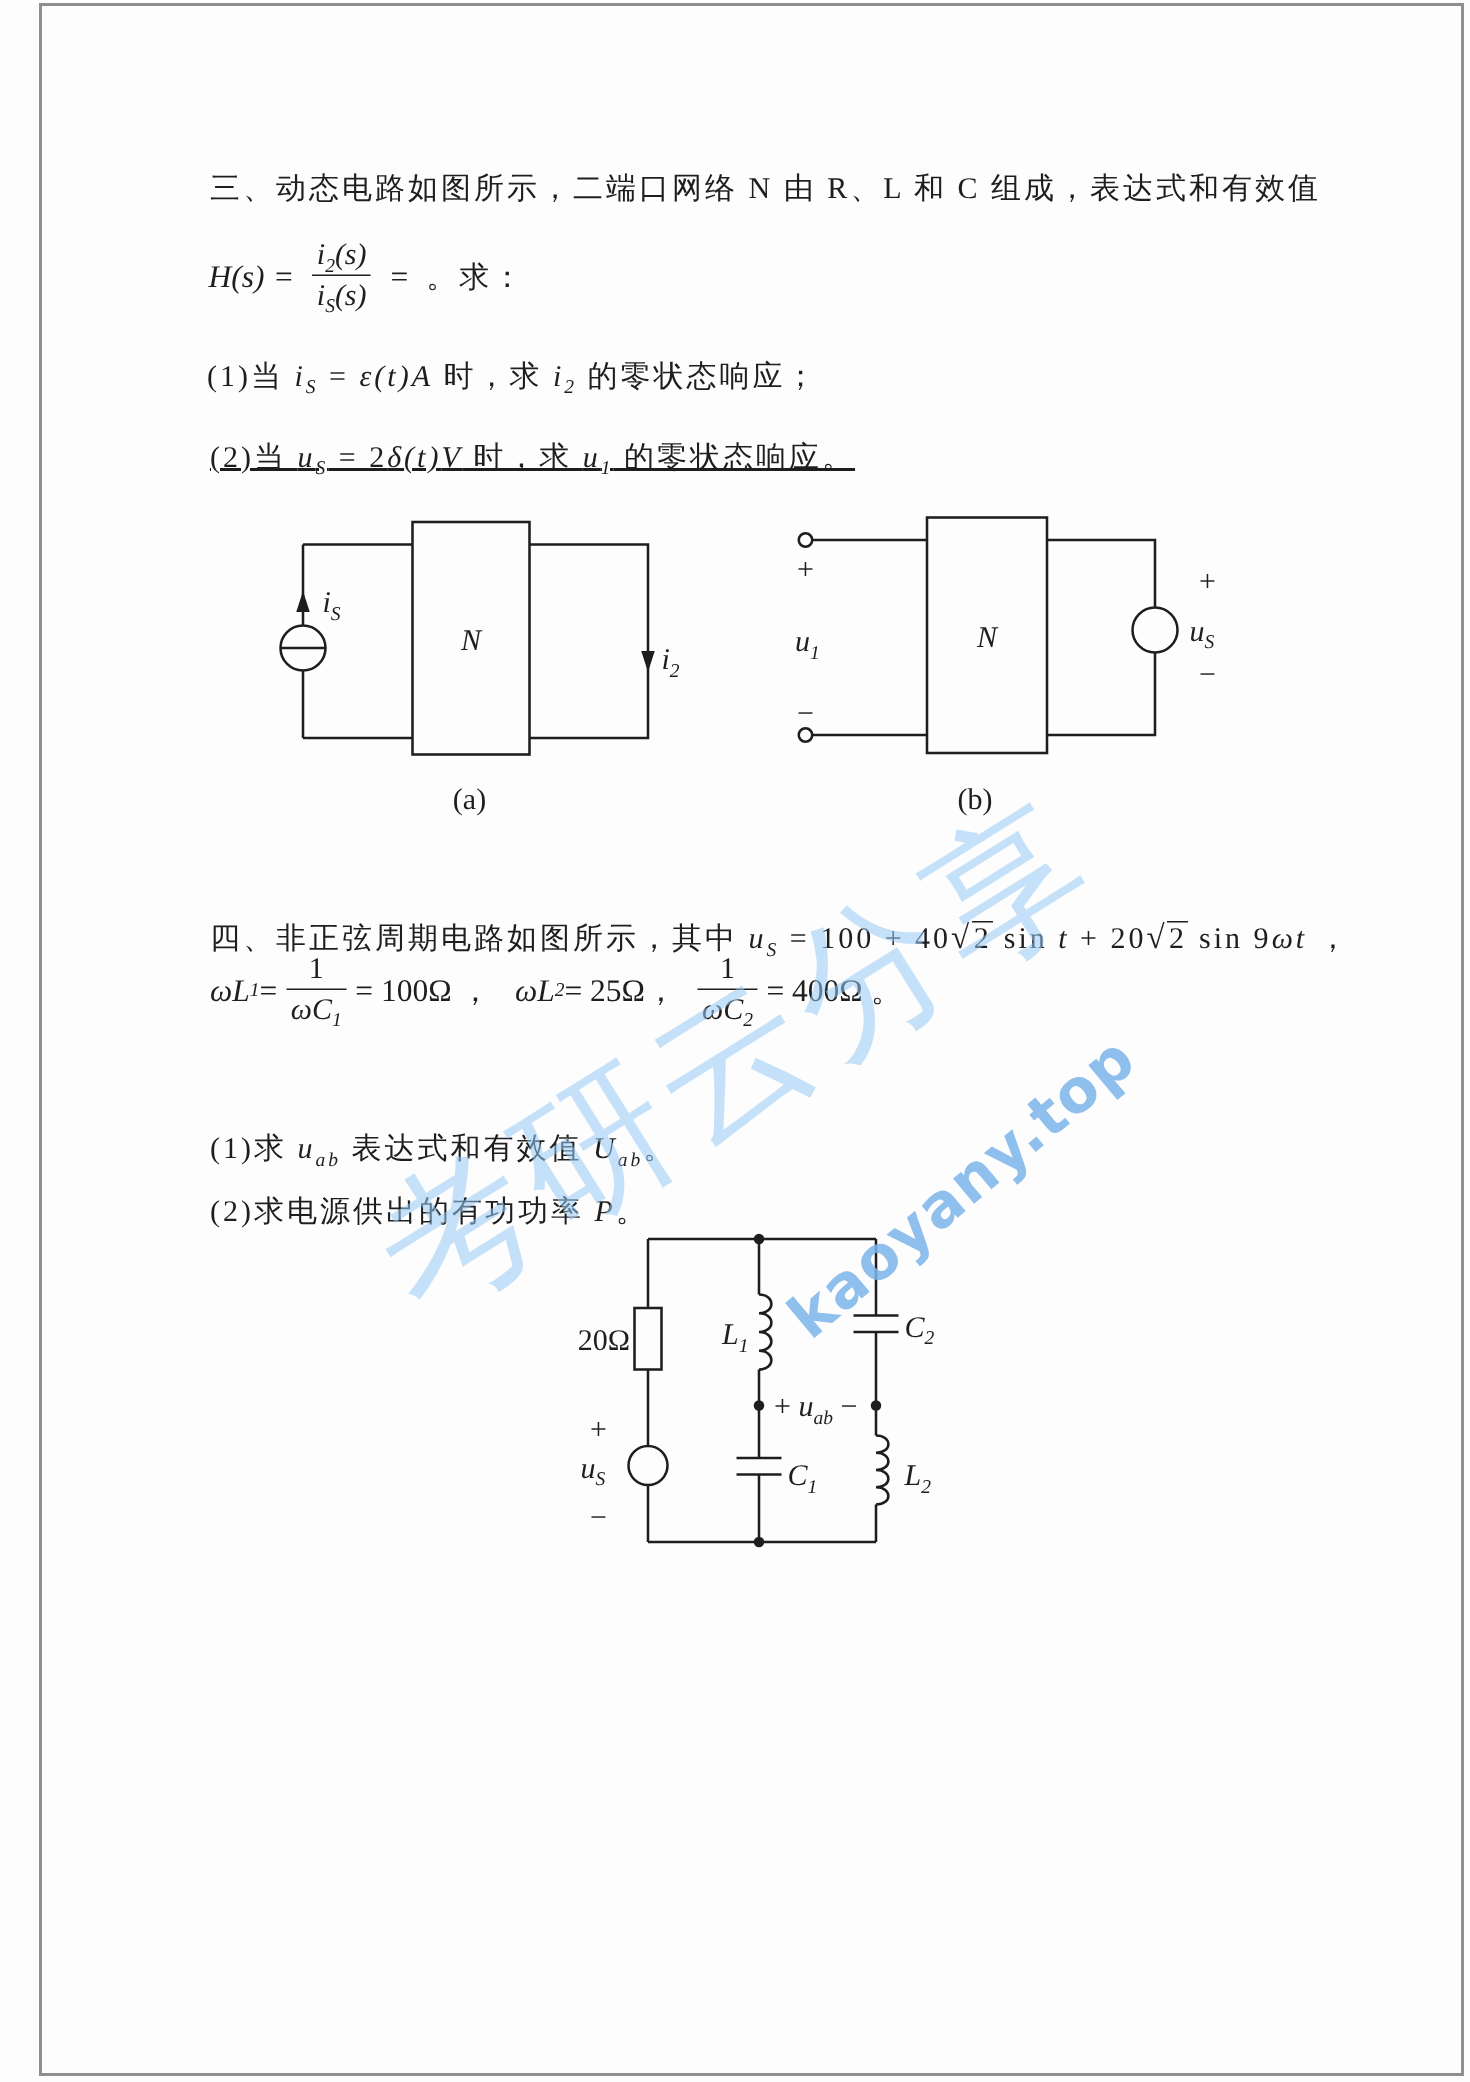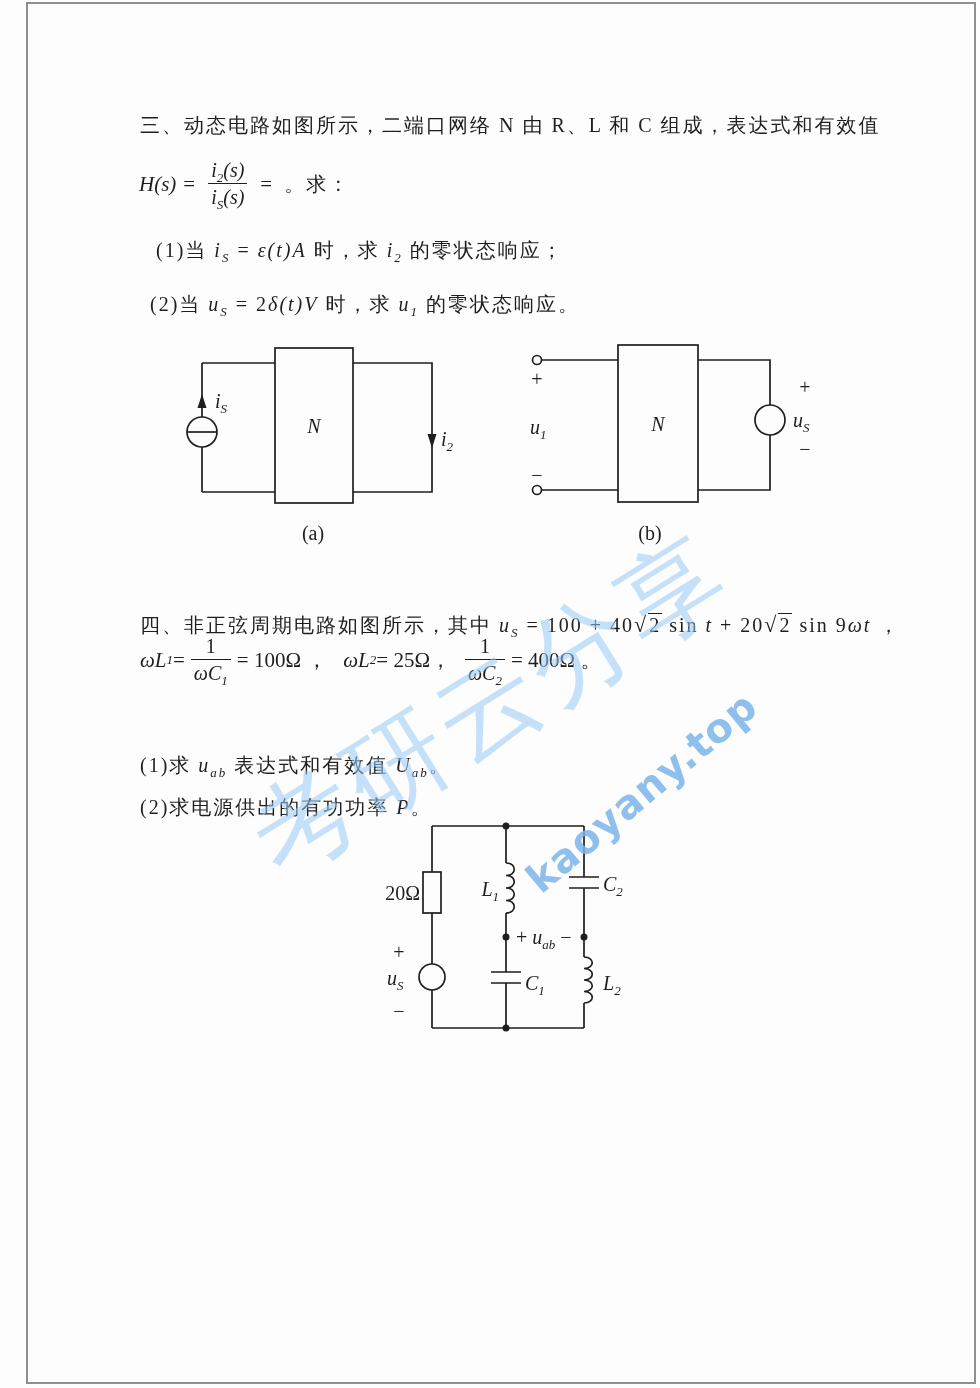--- a/index.html
+++ b/index.html
@@ -50,25 +50,25 @@
     <span class="it">(s)</span>
   <span class="up" style="margin:0 7px;">=</span>
   <span class="frac">
     <span class="num"><span class="it">i</span><sub>2</sub><span class="it">(s)</span></span>
     <span class="den"><span class="it">i</span><sub>S</sub><span class="it">(s)</span></span>
   </span>
   <span class="up" style="margin:0 7px;">=</span>
   <span class="cn" style="margin-left:5px;">。求：</span>
 </div>
 
-<div class="abs cn content" style="left:156px; top:237px;">
+<div class="abs cn content" style="left:138px; top:237px;">
   <span>(1)当 </span><span class="it">i</span><sub>S</sub><span class="up"> = </span><span class="it">ε</span><span class="it">(t)</span><span class="it">A</span><span> 时，求 </span><span class="it">i</span><sub>2</sub><span> 的零状态响应；</span>
 </div>
 
-<div class="abs cn content" style="left:150px; top:291px;">
+<div class="abs cn content" style="left:140px; top:291px;text-decoration:underline;">
   <span>(2)当 </span><span class="it">u</span><sub>S</sub><span class="up"> = 2</span><span class="it">δ</span><span class="it">(t)</span><span class="it">V</span><span> 时，求 </span><span class="it">u</span><sub>1</sub><span> 的零状态响应。</span>
 </div>
 
 <svg class="abs content" style="left:175px; top:340px;" width="310" height="215">
   <g stroke="#1e1e1e" stroke-width="1.7" fill="none">
     <path d="M27,23 H100 M178,23 H257 V152 H178 M100,152 H27 M27,23 V77 M27,107 V152"></path>
     <circle cx="27" cy="92" r="15"></circle>
     <path d="M12,92 H42"></path>
     <rect x="100" y="8" width="78" height="155" fill="#fdfdfd"></rect>
   </g>

